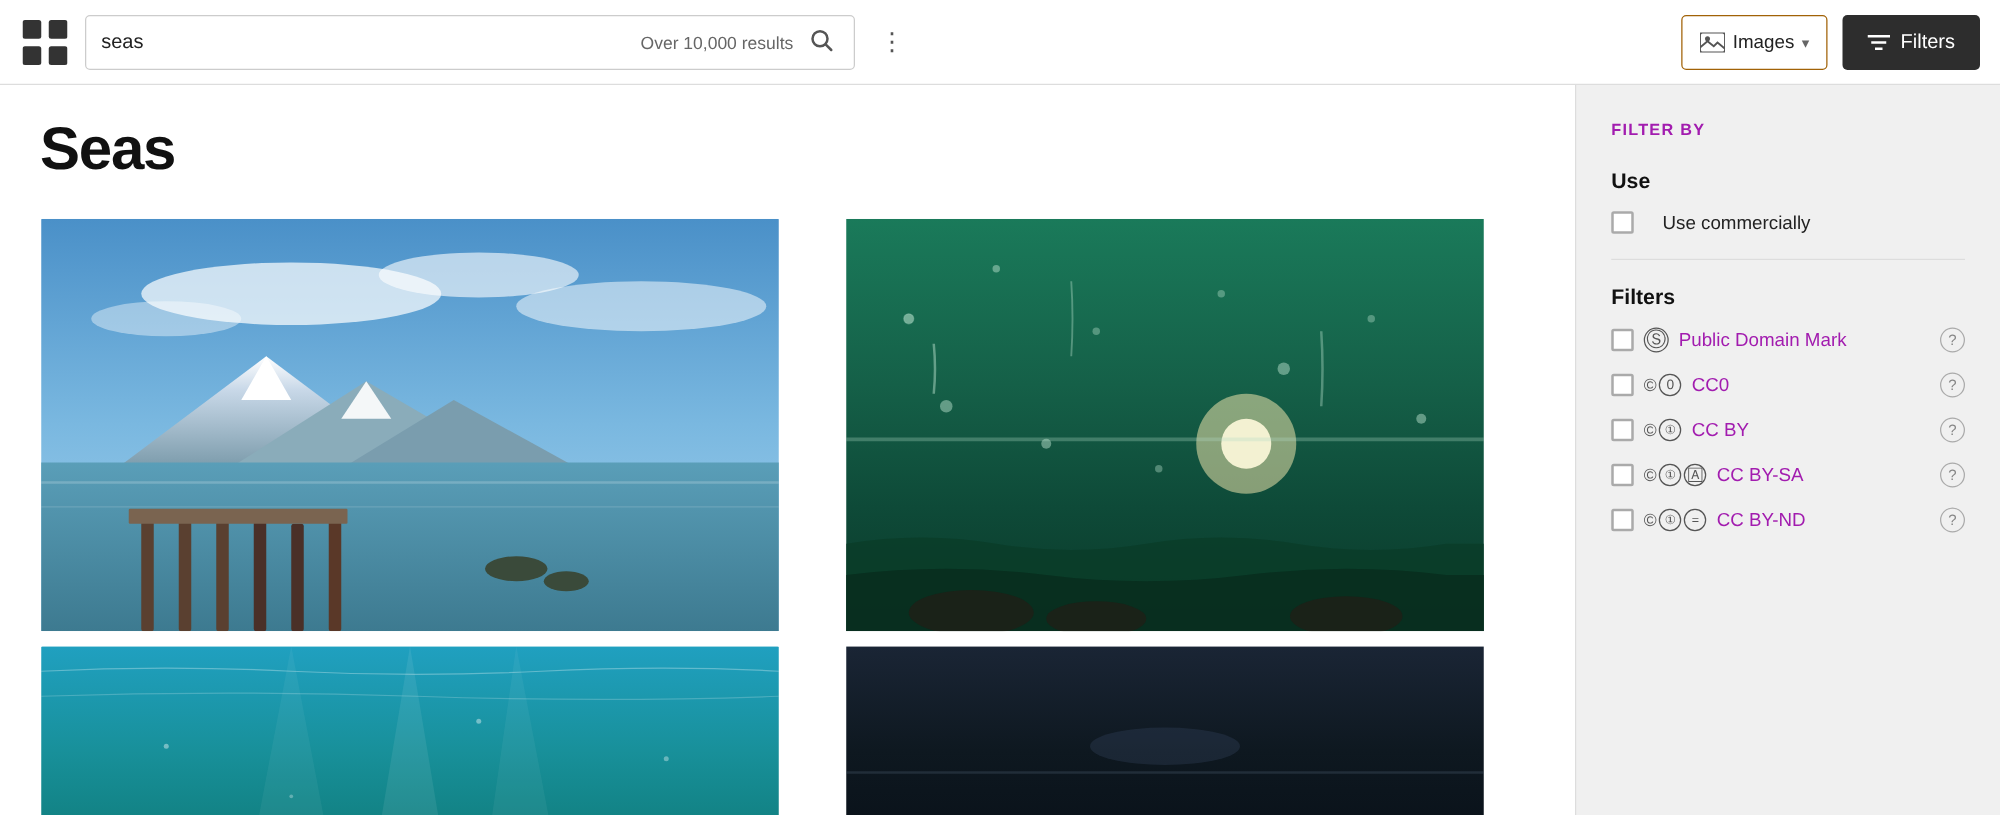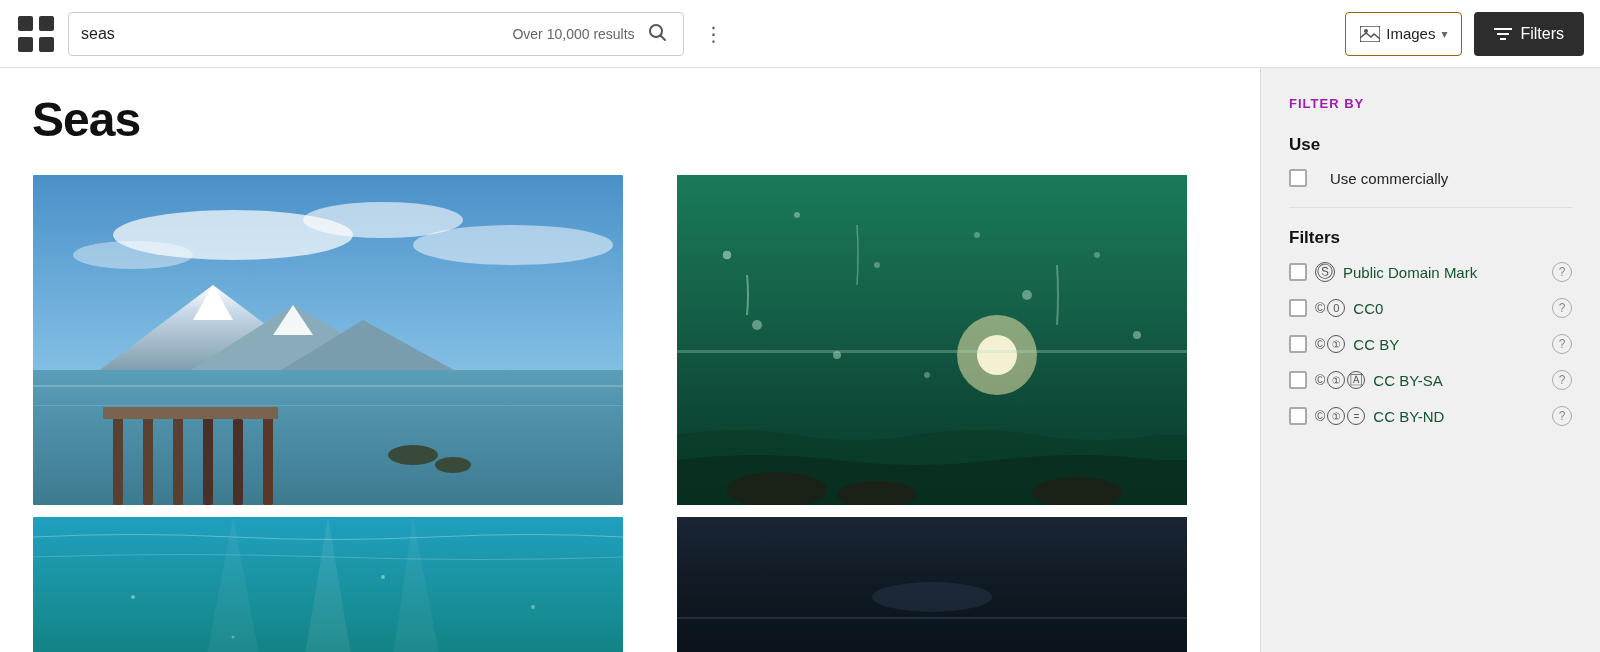--- a/index.html
+++ b/index.html
@@ -210,21 +210,21 @@
       align-items: center;
       gap: 2px;
       flex-shrink: 0;
     }
     .license-icon {
       font-size: 14px;
       color: #555;
     }
     .license-name {
       font-size: 15px;
-      color: #14532d;
+      color: #a21caf;
       flex: 1;
     }
     .help-icon {
       width: 20px;
       height: 20px;
       border: 1px solid #aaa;
       border-radius: 50%;
       display: flex;
       align-items: center;
       justify-content: center;

